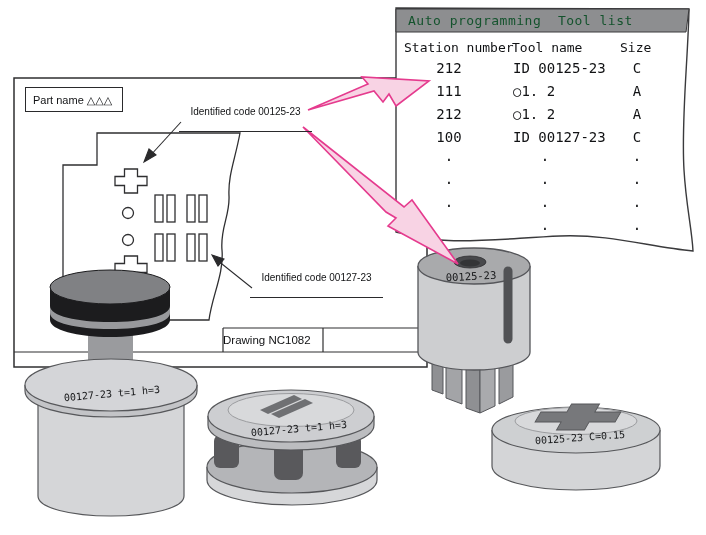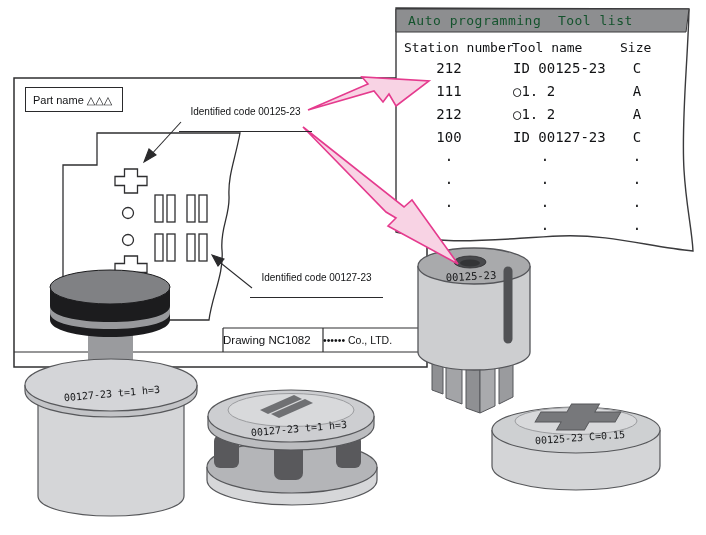--- a/index.html
+++ b/index.html
@@ -185,19 +185,18 @@
         <span class="cell c-station"></span>
         <span class="cell c-tool dot">·</span>
         <span class="cell c-size dot">·</span>
       </div>
     </div>
 
   <div class="txt partname">Part name △△△</div>
   <div class="txt idcode idcode1">Identified code 00125-23</div>
   <div class="txt idcode idcode2">Identified code 00127-23</div>
   <div class="txt tb-cell tb-drawing">Drawing NC1082</div>
-  <div class="txt tb-cell tb-company">•••••• Co., LTD.</div>
 
   <div class="txt toollabel tl-left">00127-23 t=1 h=3</div>
   <div class="txt toollabel tl-mid">00127-23 t=1 h=3</div>
   <div class="txt toollabel tl-punch">00125-23</div>
   <div class="txt toollabel tl-rdie">00125-23 C=0.15</div>
 </div>
 
 </body></html>

